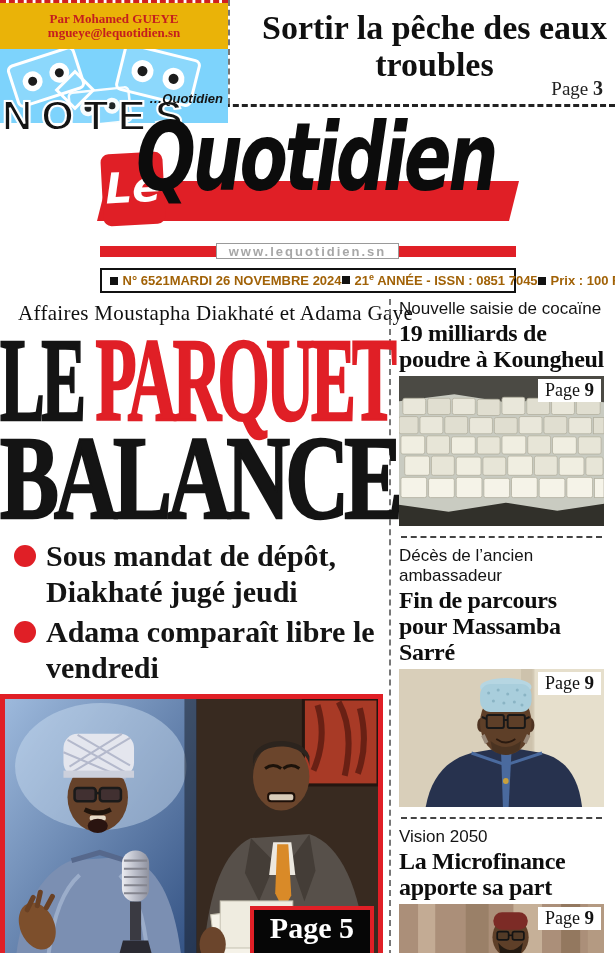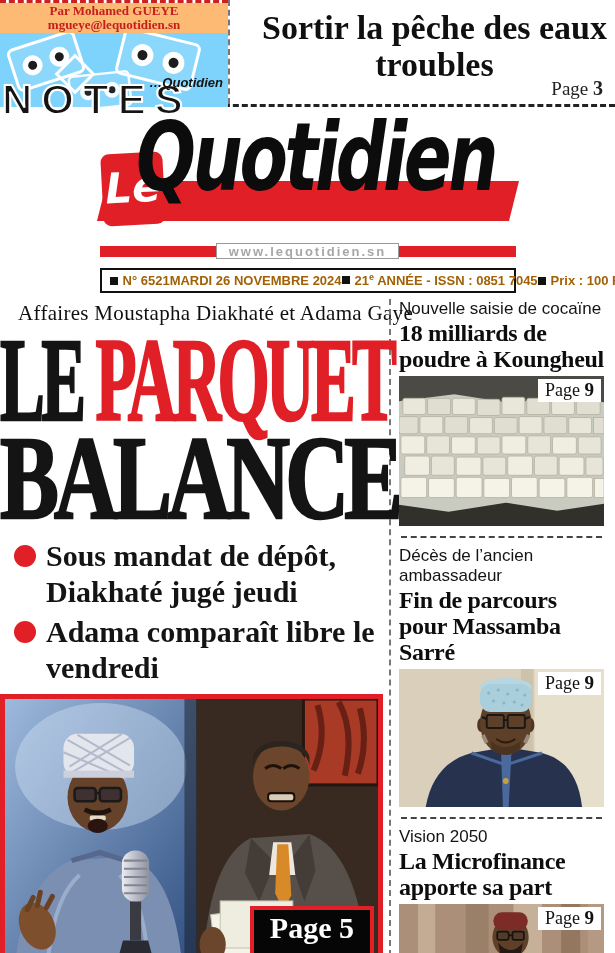--- a/index.html
+++ b/index.html
@@ -2,21 +2,21 @@
 <html><head>
 <meta charset="utf-8">
 <style>
   * { margin:0; padding:0; box-sizing:border-box; }
   body { width:615px; height:953px; background:#ffffff; font-family:"Liberation Serif", serif; overflow:hidden; }
   .page { position:relative; width:615px; height:953px; background:#fff; overflow:hidden; }
 
   
   .top-strip { display:flex; height:107px; border-bottom:3px dashed #222; }
   .notes-block { position:relative; width:228px; border-top:3px dashed #cf2020; }
-  .byline-bar { height:30px; background:#fdba74; display:flex; flex-direction:column; align-items:center; justify-content:center; }
+  .byline-bar { height:46px; background:#eab308; display:flex; flex-direction:column; align-items:center; justify-content:center; }
   .byline-bar div { color:#c41e1e; font-weight:bold; font-size:13px; line-height:14px; }
   .notes-art { position:relative; height:74px; background:#7dd3fc; }
   .notes-art svg { display:block; width:100%; height:100%; }
   .notes-title { position:absolute; left:2px; bottom:-14px; font-family:"Liberation Sans",sans-serif; font-weight:900; font-size:42px; line-height:42px; letter-spacing:9px; color:#141414; -webkit-text-stroke:2px #fff; text-shadow:0 0 2px #fff; z-index:3; }
   .notes-brand { position:absolute; right:5px; bottom:17px; font-family:"Liberation Sans",sans-serif; font-style:italic; font-weight:bold; font-size:13px; color:#141414; z-index:3; }
   .top-story { flex:1; border-left:2px dashed #777; padding-top:9px; position:relative;padding-left:24px; }
   .top-story h2 { text-align:center; font-size:34px; line-height:37px; color:#101010; font-weight:bold; }
   .top-pageref { position:absolute; right:12px; bottom:4px; font-size:19px; color:#222; }
   .top-pageref b { font-size:20px; }
 
@@ -236,21 +236,21 @@
           <span>Page</span>
           <span>5</span>
         </div>
       </div>
     </div>
 
     <aside class="right-col">
 
       <article class="story">
         <div class="kicker">Nouvelle saisie de cocaïne</div>
-        <h3>18 milliards de poudre à Koungheul</h3>
+        <h3>19 milliards de poudre à Koungheul</h3>
         <div class="photo-wrap ph1">
           <svg viewBox="0 0 215 148" preserveAspectRatio="none">
             <rect width="215" height="148" fill="#c9cbc1"></rect>
             <path d="M0,0 H215 V26 L168,20 L118,27 L58,18 L0,25 Z" fill="#4b4a44"></path>
             <path d="M0,148 V127 L52,134 L112,125 L166,133 L215,126 V148 Z" fill="#31302a"></path>
             <g stroke="#b2b0a0" stroke-width="0.8">
               <g fill="#e9e7da">
                 <rect x="4" y="22" width="24" height="16" rx="2"></rect>
                   <rect x="56" y="22" width="24" height="16" rx="2"></rect>
                   <rect x="108" y="21" width="24" height="17" rx="2"></rect>

